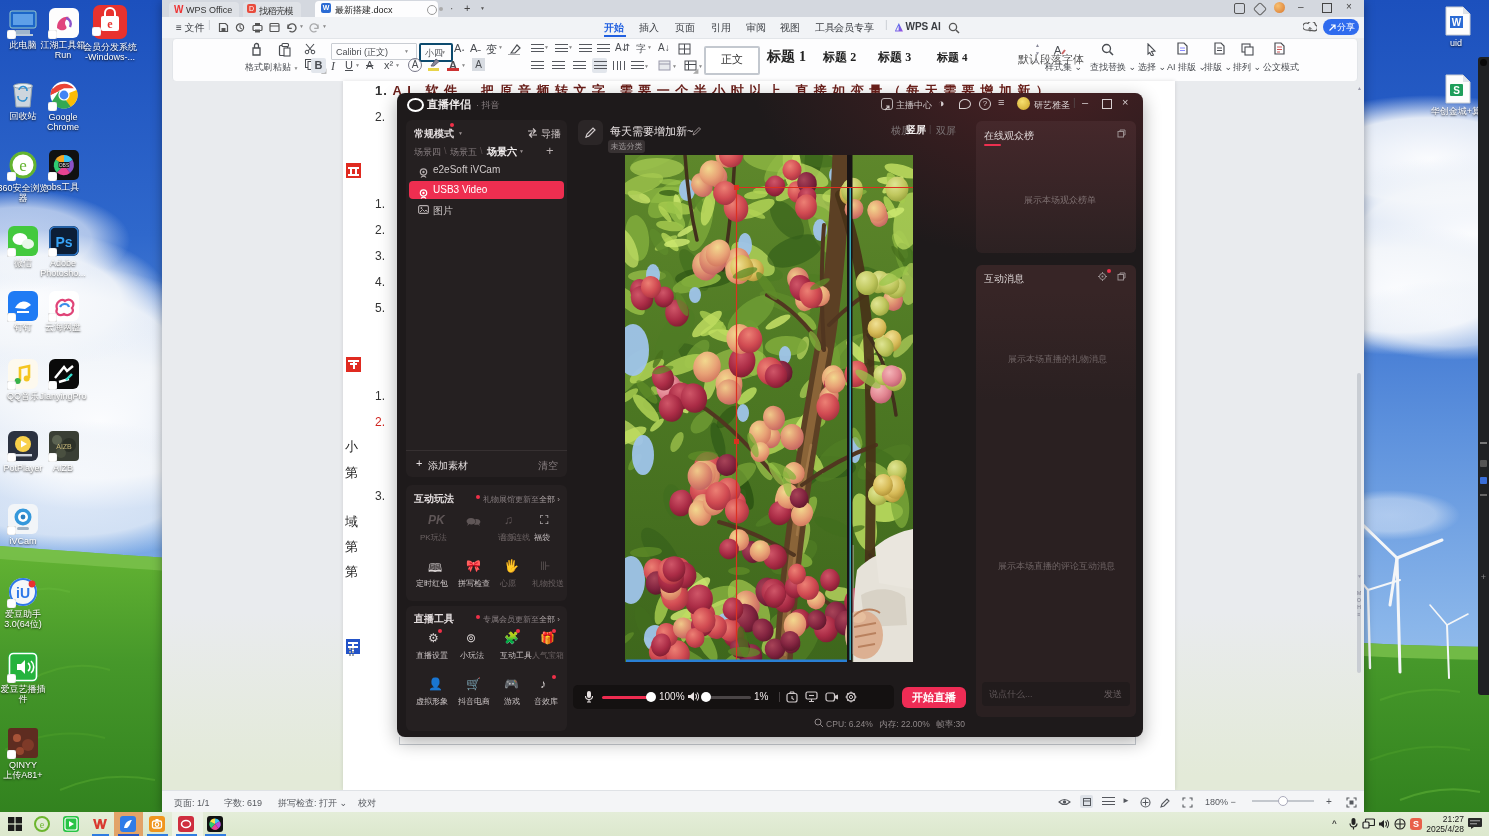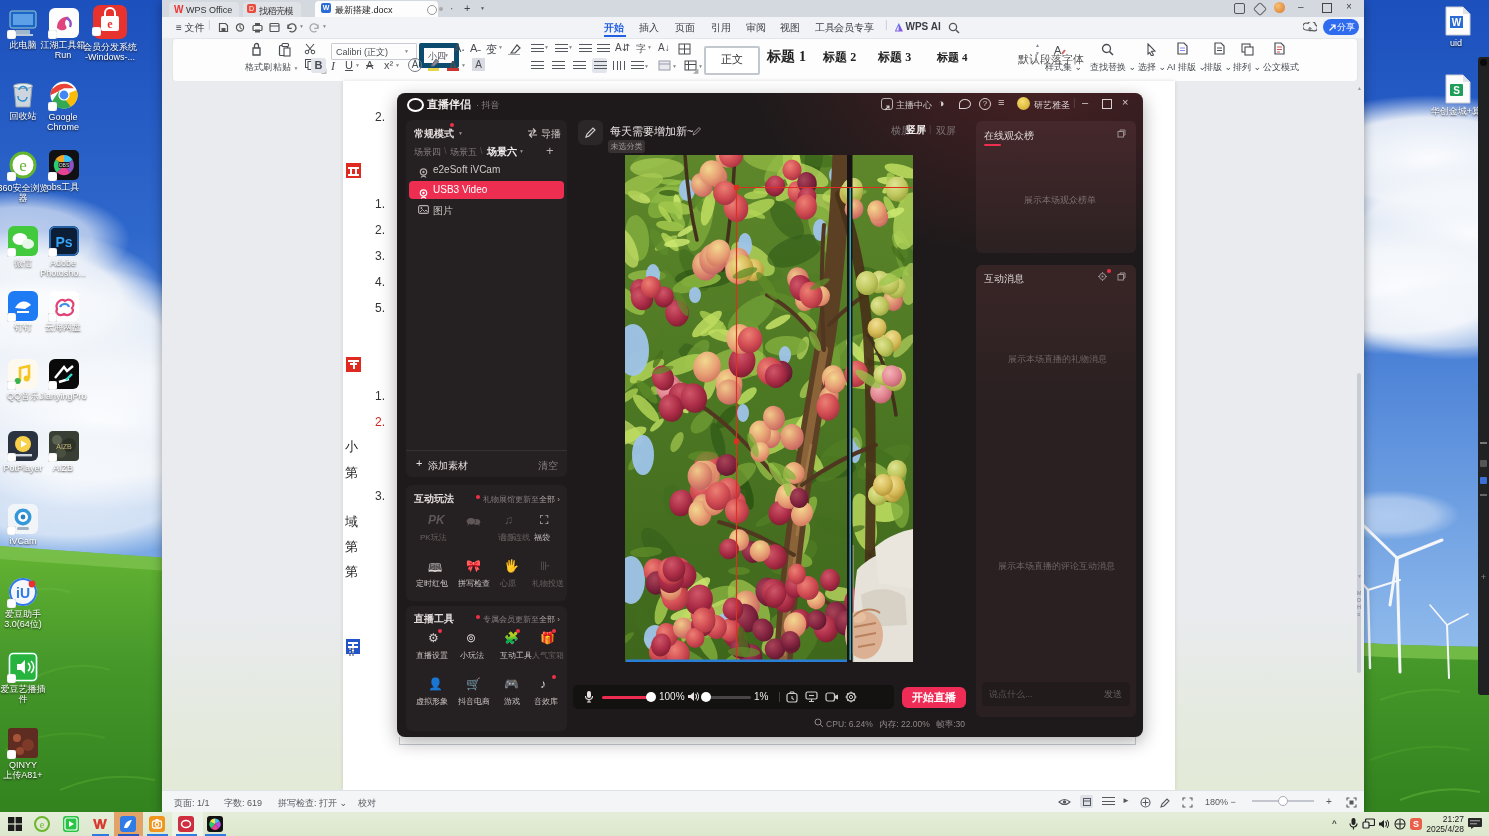--- a/index.html
+++ b/index.html
@@ -343,21 +343,21 @@
   <svg class="a" style="left:131px;top:19px" width="13" height="12">
           <rect x="1.5" y="1.5" width="7" height="8" fill="none" stroke="#4a4d52"></rect>
           <rect x="4" y="3.5" width="7" height="8" fill="#fdfdfe" stroke="#4a4d52"></rect>
         </svg>
   <span class="a" style="left:148px;top:28px;color:#aaa;font-size:7px;">◢</span>
 
   <div class="a" style="left:158px;top:4px;width:84px;height:15px;border:1px solid #c9cdd3;border-radius:1px;">
           <span class="a" style="left:4px;top:2px;">Calibri (正文)</span>
           <span class="a" style="left:72px;top:4px;color:#888;font-size:5px;">▼</span>
         </div>
-  <div class="a" style="left:246px;top:4px;width:30px;height:15px;border:5px solid #0c4a6e;border-radius:2px;">
+  <div class="a" style="left:246px;top:4px;width:30px;height:15px;border:2px solid #0c4a6e;border-radius:2px;">
           <span class="a" style="left:4px;top:2px;">小四</span>
           <span class="a" style="left:20px;top:4px;color:#888;font-size:5px;">▼</span>
         </div>
   <span class="a" style="left:281px;top:3px;font-size:11px;">A˖</span>
   <span class="a" style="left:297px;top:3px;font-size:11px;">A˗</span>
   <span class="a" style="left:313px;top:3px;font-size:11px;">变</span>
         <span class="a" style="left:325px;top:5px;color:#888;font-size:5px;">▼</span>
   <svg class="a" style="left:334px;top:4px" width="14" height="12">
           <path d="M4,10 L10,2 l3,3 L8,10 Z" fill="none" stroke="#4a4d52" stroke-width="1.2"></path>
           <path d="M1,12 h12" stroke="#4a4d52"></path>
@@ -454,20 +454,21 @@
             <path d="M2,1 h6 l3,3 v8 h-9 Z" fill="none" stroke="#4a4d52" stroke-width="1.2"></path>
             <path d="M4,5 h5 M4,7.5 h5 M4,10 h3" stroke="#c55"></path>
           </svg></span>
         <span class="a" style="left:1090px;top:22px;">公文模式</span>
  </div>
 
  <div class="a" style="left:0;top:81px;width:1202px;height:709px;background:linear-gradient(#e9ebee 75%,#e3ead8 98%);">
 
   <div class="a" style="left:181px;top:0;width:832px;height:709px;background:#fff;box-shadow:0 0 4px rgba(0,0,0,.12);"></div>
 
+  <div class="a" style="left:213px;top:1px;width:780px;height:13px;overflow:hidden;font-size:13px;color:#6b1f1a;font-weight:bold;letter-spacing:5.5px;"><span style="color:#333;letter-spacing:1px;">1.&nbsp;</span>AI 软件，把原音频转文字 需要一个半小时以上 直接如变量（每天需要增加新）</div>
 
   <div class="a" style="left:213px;top:29px;font-size:12px;color:#333;">2.</div>
   <div class="a" style="left:184px;top:82px;width:15px;height:15px;background:#e02a20;">
           <div class="a" style="left:2px;top:4px;width:11px;height:1.5px;background:#fff;"></div>
           <div class="a" style="left:4px;top:4px;width:1.5px;height:7px;background:#fff;"></div>
           <div class="a" style="left:9px;top:4px;width:1.5px;height:7px;background:#fff;"></div>
           <div class="a" style="left:2px;top:11px;width:11px;height:1.5px;background:#fff;"></div>
         </div>
   <div class="a" style="left:213px;top:116px;font-size:12px;color:#333;">1.</div>
   <div class="a" style="left:213px;top:142px;font-size:12px;color:#333;">2.</div>

